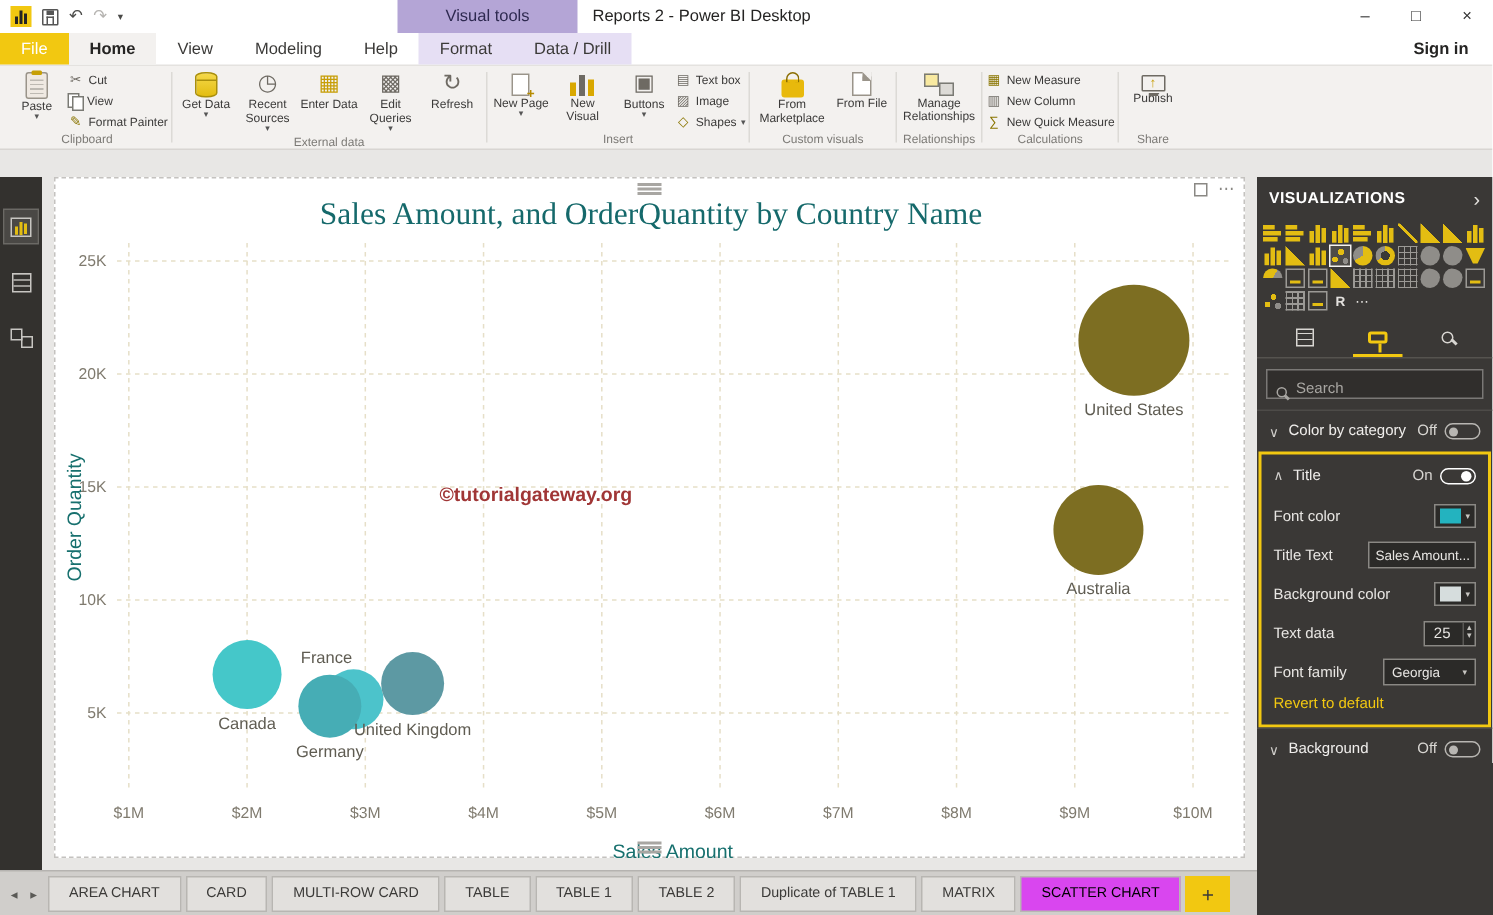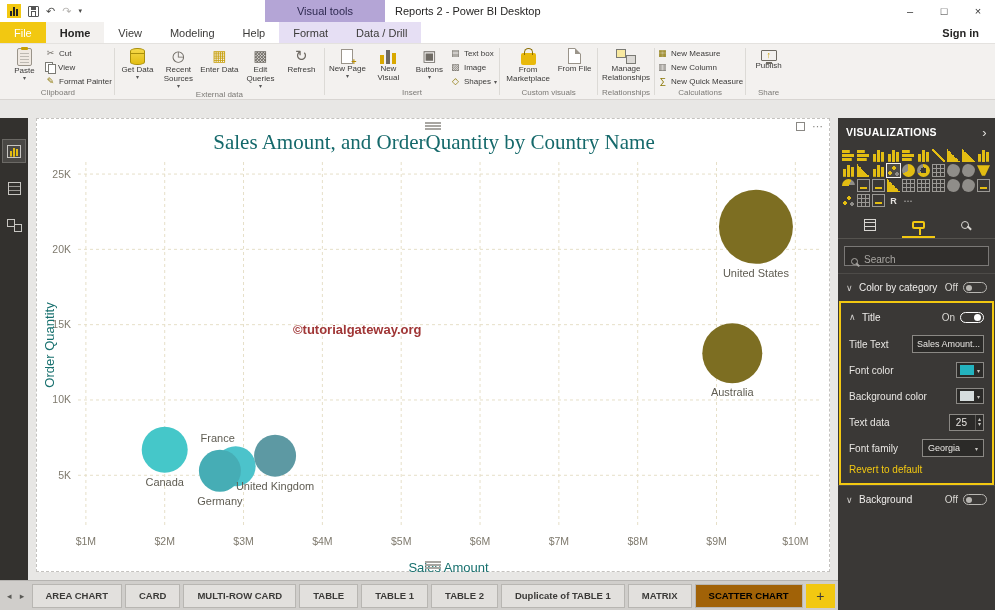--- a/index.html
+++ b/index.html
@@ -97,21 +97,21 @@
 #chart-svg .tick{fill:#7f7a6e;font-size:10.5px;font-family:"Liberation Sans",sans-serif;}
 #chart-svg .ctitle{fill:#15696b;font-size:21px;font-family:"Liberation Serif",serif;}
 #chart-svg .axtitle{fill:#17706e;font-size:13px;font-family:"Liberation Sans",sans-serif;}
 #chart-svg .wmark{fill:#a03636;font-size:13px;font-weight:bold;font-family:"Liberation Sans",sans-serif;}
 #chart-svg .ptlabel{fill:#5f5c52;font-size:11px;font-family:"Liberation Sans",sans-serif;}
 
 
 .bottom-tabs{height:30px;background:#d0cecb;border-top:1px solid #b5b3b0;display:flex;align-items:center;padding:0 3px;flex:none;}
 .tab-nav{width:13px;text-align:center;color:#5a5a56;font-size:9px;}
 .page-tab{height:24px;display:flex;align-items:center;padding:0 13px;background:#e2e0dd;border:1px solid #b8b6b2;font-size:9.5px;color:#3b3a38;margin-left:3px;white-space:nowrap;}
-.page-tab.selected{background:#a16207;color:#000;}
+.page-tab.selected{background:#d946ef;color:#000;}
 .add-tab{width:30px;height:24px;background:#f2c811;display:flex;align-items:center;justify-content:center;font-size:14px;color:#3b3a38;margin-left:3px;}
 
 
 .right-panel{width:157px;background:#3a3836;color:#fff;margin-top:18px;display:flex;flex-direction:column;font-size:10px;flex:none;}
 .vz-header{height:28px;display:flex;align-items:center;padding:0 8px;font-weight:bold;font-size:10.5px;letter-spacing:.3px;}
 .vz-header .chev{margin-left:auto;font-size:13px;color:#e3e1de;font-weight:normal;}
 .vz-grid{display:flex;flex-direction:column;gap:2px;padding:3px 4px 6px;}
 .vz-row{display:flex;gap:2px;}
 .vz{width:13px;height:13px;background-repeat:no-repeat;display:flex;align-items:center;justify-content:center;position:relative;flex:none;}
 .vz.sel{box-shadow:0 0 0 1px #f5f3f0;background-color:#4d4b47;}
@@ -438,21 +438,21 @@
                 <text x="717.936170212766" y="156.76543209876542" class="ptlabel" text-anchor="middle">United States</text>
               </svg>
             <span class="grip bottom"></span>
           </div>
         </div>
       </div>
 
       <div class="bottom-tabs">
         <span class="tab-nav">◂</span>
         <span class="tab-nav">▸</span>
-        <div id="page-tabs" style="display:flex;align-items:flex-start;font-weight:bold;">
+        <div id="page-tabs" style="display:flex;align-items:flex-start;">
             <div class="page-tab">AREA CHART</div>
             <div class="page-tab">CARD</div>
             <div class="page-tab">MULTI-ROW CARD</div>
             <div class="page-tab">TABLE</div>
             <div class="page-tab">TABLE 1</div>
             <div class="page-tab">TABLE 2</div>
             <div class="page-tab">Duplicate of TABLE 1</div>
             <div class="page-tab">MATRIX</div>
             <div class="page-tab selected">SCATTER CHART</div>
           </div>
@@ -540,29 +540,29 @@
       <div class="highlight-box">
         <div class="fsection">
           <span class="chev-s">∧</span>
           <span class="flabel2">Title</span>
           <span class="state">On</span>
           <span class="toggle on">
               <span class="knob"></span>
             </span>
         </div>
         <div class="field-row">
-          <span class="flabel">Title Text</span>
-          <span class="input-box">Sales Amount...</span>
-        </div>
-        <div class="field-row">
           <span class="flabel">Font color</span>
           <span class="swatch-dd">
             <span class="swatch" style="background:#23b3bf"></span>
             <span class="dd-caret">▾</span>
           </span>
+        </div>
+        <div class="field-row">
+          <span class="flabel">Title Text</span>
+          <span class="input-box">Sales Amount...</span>
         </div>
         <div class="field-row">
           <span class="flabel">Background color</span>
           <span class="swatch-dd">
             <span class="swatch" style="background:#d6dddd"></span>
             <span class="dd-caret">▾</span>
           </span>
         </div>
         <div class="field-row">
           <span class="flabel">Text data</span>

